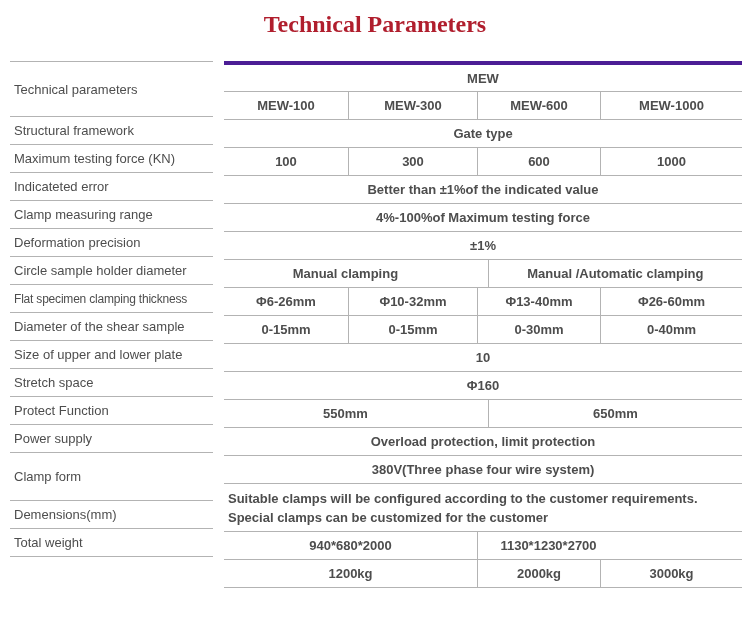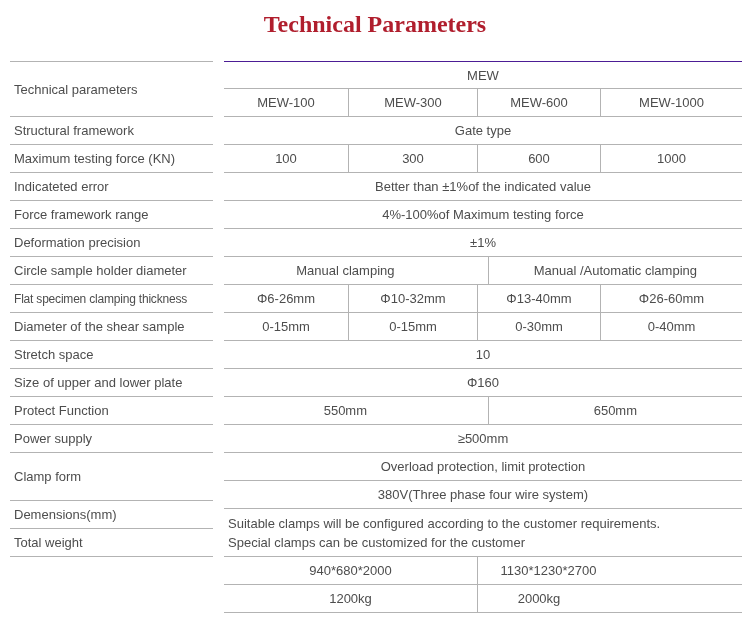--- a/index.html
+++ b/index.html
@@ -37,22 +37,23 @@
     padding-left:4px;
     font-size:13px;
     white-space:nowrap;
   }
   .lrow.hdr{height:55px;}
   .lrow.tall{height:48px;}
   .lrow.cond{font-size:12px;letter-spacing:-0.2px;}
   
   .values{
     width:518px;
-    border-top:1px solid #4c1d95;
-    box-sizing:border-box;
+    border-top:4px solid #4c1d95;
+    box-sizing:border-box;
+    font-weight:bold;
   }
   .vrow{
     box-sizing:border-box;
     display:flex;
     height:28px;
     border-bottom:1px solid #b3b3b3;
   }
   .vrow.h27{height:27px;}
   .vrow.tall{height:48px;}
   .vc{
@@ -82,27 +83,27 @@
 
 <h1 class="page-title">Technical Parameters</h1>
 
 <div class="spec">
 
   <div class="labels">
     <div class="lrow hdr">Technical parameters</div>
     <div class="lrow">Structural framework</div>
     <div class="lrow">Maximum testing force (KN)</div>
     <div class="lrow">Indicateted error</div>
-    <div class="lrow">Force framework range</div>
+    <div class="lrow">Clamp measuring range</div>
     <div class="lrow">Deformation precision</div>
     <div class="lrow">Circle sample holder diameter</div>
     <div class="lrow cond">Flat specimen clamping thickness</div>
     <div class="lrow">Diameter of the shear sample</div>
+    <div class="lrow">Size of upper and lower plate</div>
     <div class="lrow">Stretch space</div>
-    <div class="lrow">Size of upper and lower plate</div>
     <div class="lrow">Protect Function</div>
     <div class="lrow">Power supply</div>
     <div class="lrow tall">Clamp form</div>
     <div class="lrow">Demensions(mm)</div>
     <div class="lrow">Total weight</div>
   </div>
 
   <div class="values">
 
     <div class="vrow h27">
@@ -164,23 +165,20 @@
 
     <div class="vrow">
       <div class="vc s4">Φ160</div>
     </div>
 
     <div class="vrow">
       <div class="vc s2a">550mm</div>
       <div class="vc s2b">650mm</div>
     </div>
 
-    <div class="vrow">
-      <div class="vc s4">≥500mm</div>
-    </div>
 
     <div class="vrow">
       <div class="vc s4">Overload protection, limit protection</div>
     </div>
 
     <div class="vrow">
       <div class="vc s4">380V(Three phase four wire system)</div>
     </div>
 
     <div class="vrow tall">
@@ -191,16 +189,17 @@
     </div>
 
     <div class="vrow">
       <div class="vc s2a">940*680*2000</div>
       <div class="vc c4">1130*1230*2700</div>
     </div>
 
     <div class="vrow">
       <div class="vc s2a">1200kg</div>
       <div class="vc c3">2000kg</div>
+      <div class="vc c4">3000kg</div>
     </div>
 
   </div>
 </div>
 
 </body></html>

